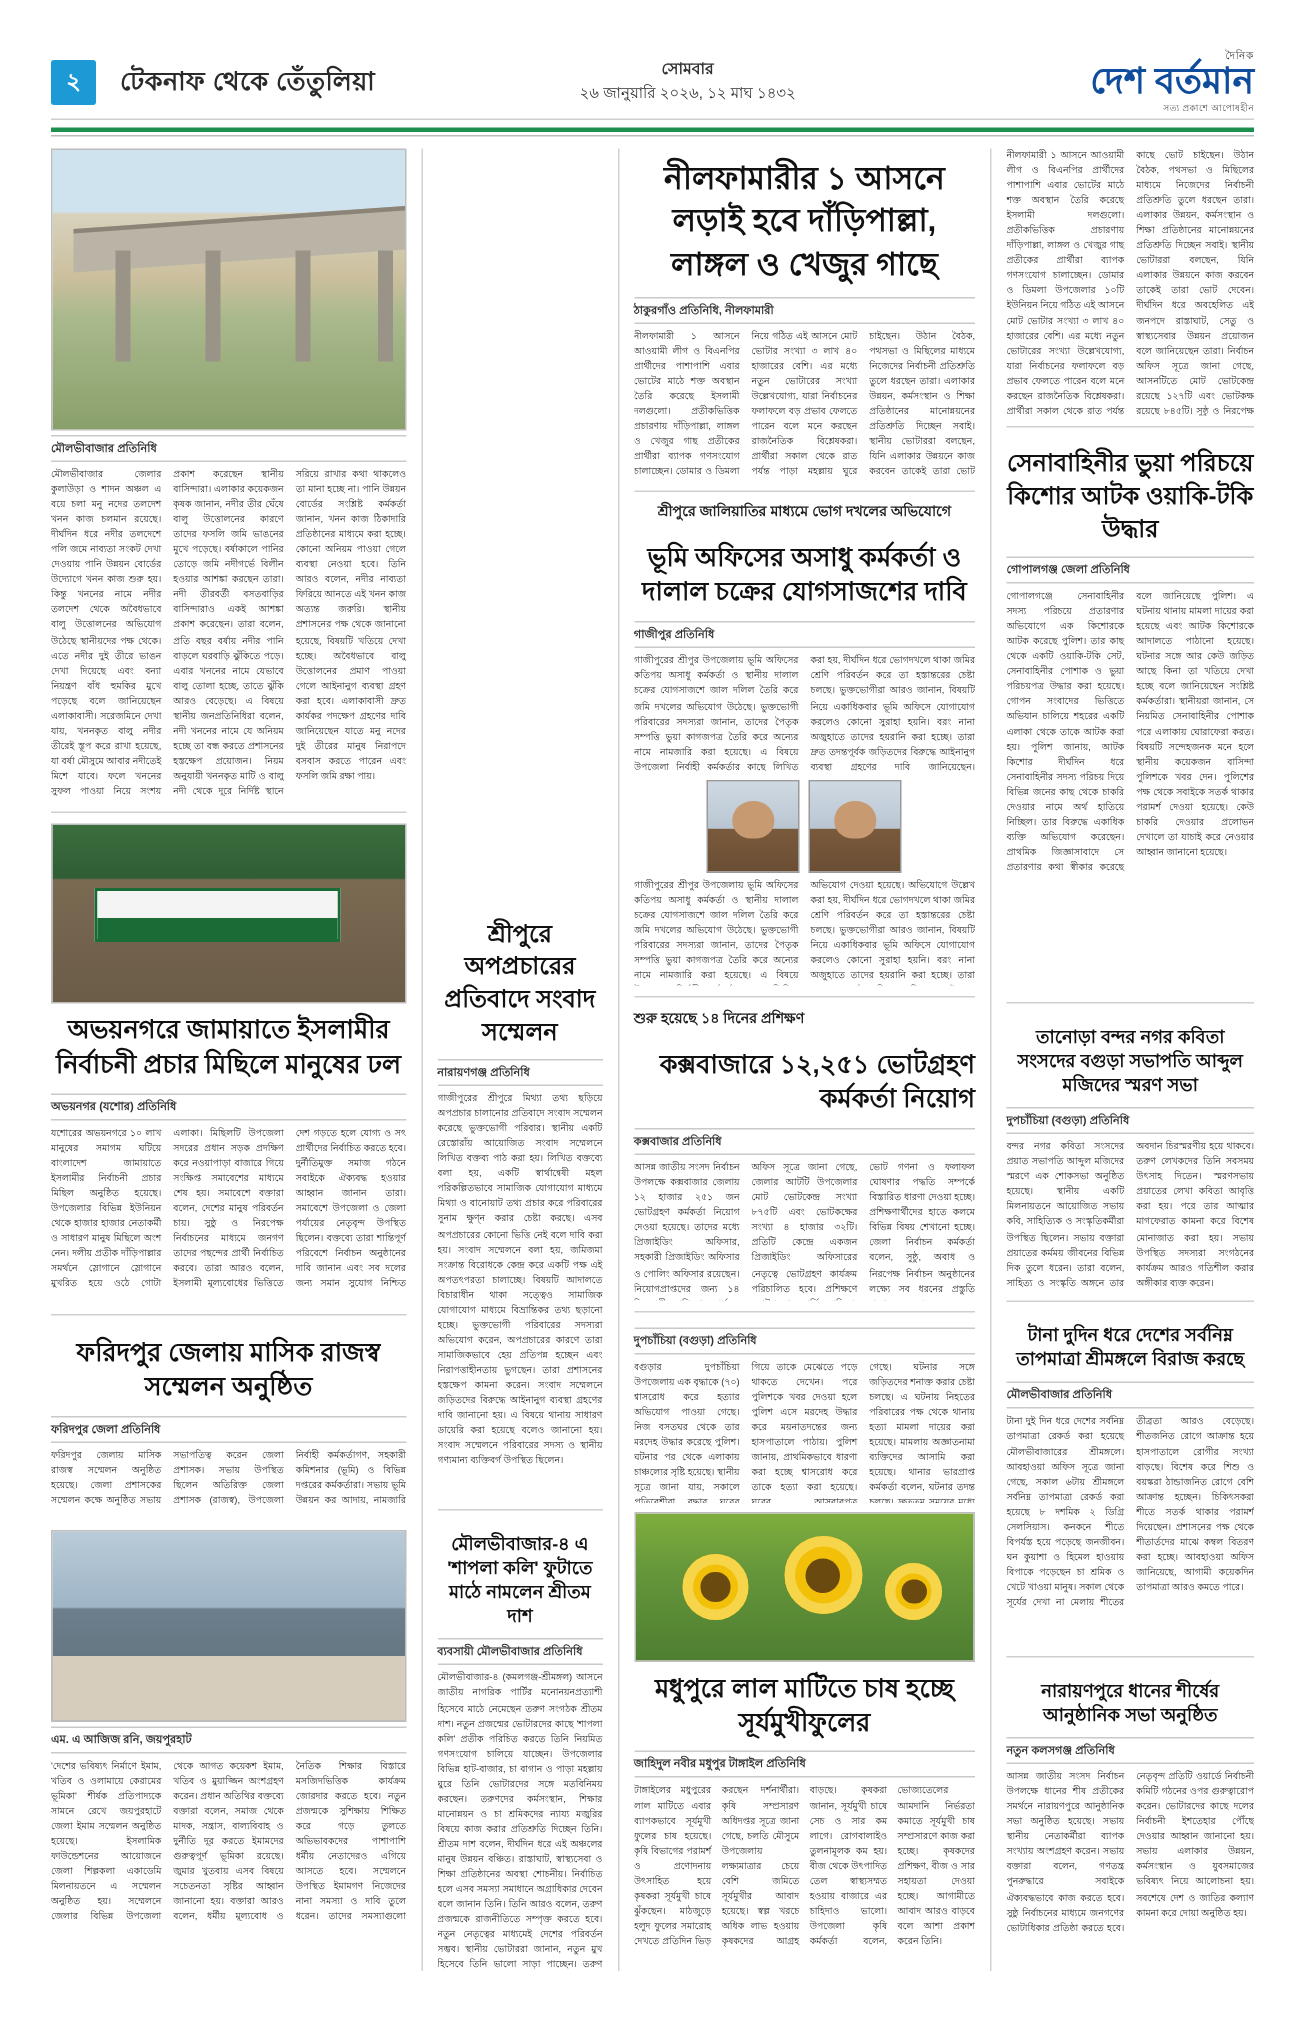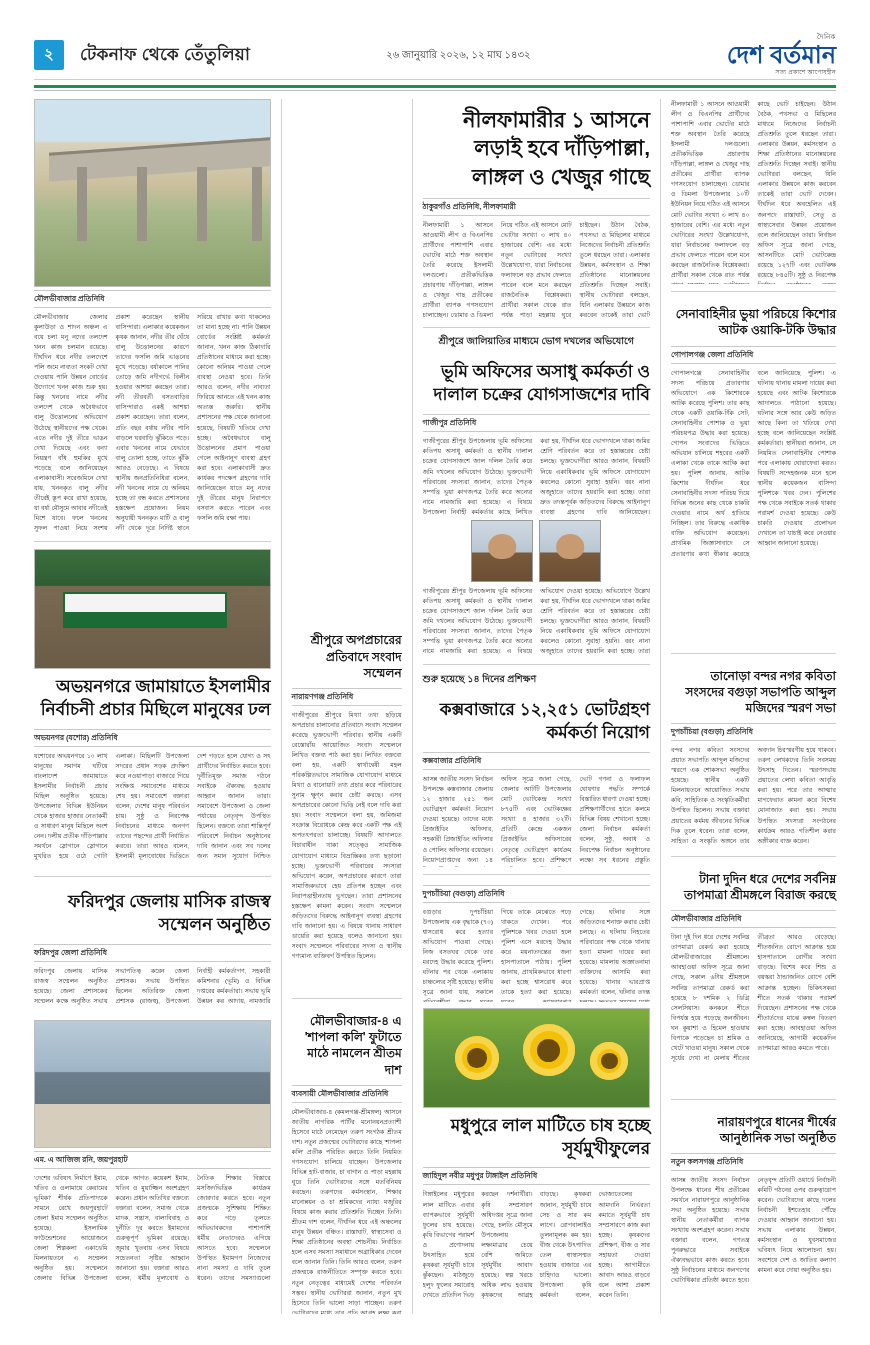--- a/index.html
+++ b/index.html
@@ -82,26 +82,26 @@
     width: 100%;
     border: 1px solid #bdbdbd;
     position: relative;
     overflow: hidden;
     background:#cfd8dc;
   }
   .headline {
     font-weight: bold;
     color: #111;
     line-height: 1.35;
-    text-align: right;
+    text-align: center;
     margin: 7px 0 4px;
   }
   .h-xl { font-size: 21px; }
   .h-lg { font-size: 17px; }
-  .h-md { font-size: 12px; }
+  .h-md { font-size: 16px; }
   .h-sm { font-size: 12px; }
   .byline {
     font-size: 7.5px;
     color: #333;
     border-top: 1px solid #c9c9c9;
     border-bottom: 1px solid #c9c9c9;
     padding: 2px 0;
     margin: 3px 0 4px;
     font-weight: bold;
   }
@@ -179,20 +179,21 @@
 </style>
 </head>
 <body>
 
 <div class="page">
 
   <div class="masthead">
     <div class="page-num">২</div>
     <div class="section-name">টেকনাফ থেকে তেঁতুলিয়া</div>
     <div class="date-block">
+      <div class="day">সোমবার</div>
       <div>২৬ জানুয়ারি ২০২৬, ১২ মাঘ ১৪৩২</div>
     </div>
     <div class="logo-wrap">
       <div class="logo-top">দৈনিক</div>
       <div class="logo-main">
         <span>দেশ বর্তমান</span>
       </div>
       <div class="logo-sub">সত্য প্রকাশে আপোষহীন</div>
     </div>
   </div>

